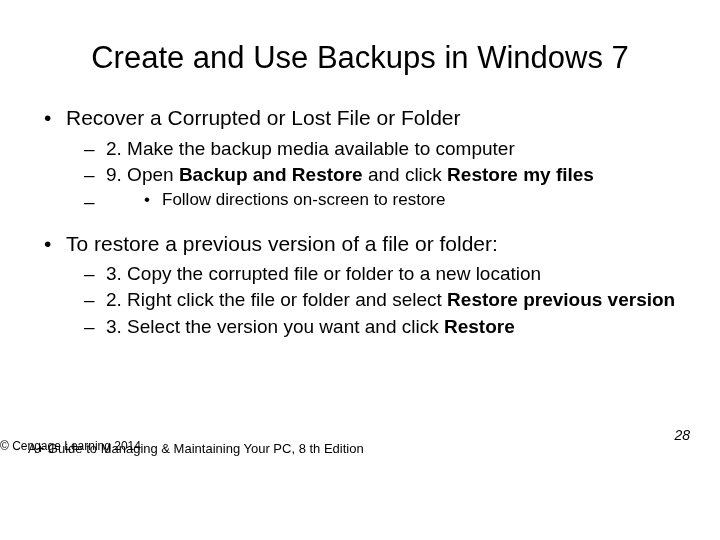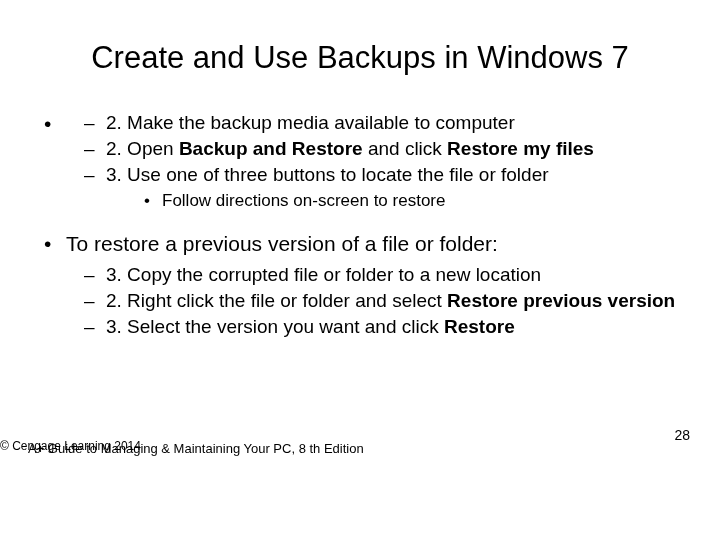--- a/index.html
+++ b/index.html
@@ -74,36 +74,38 @@
     left: 0;
     width: 720px;
     bottom: 22px;
     font-size: 12px;
   }
   .footer-right {
     position: absolute;
     right: 30px;
     bottom: 32px;
     font-size: 14px;
+    font-style: italic;
   }
 </style>
 </head>
 <body>
 
 <div class="slide">
 
   <div class="title">Create and Use Backups in Windows 7</div>
 
   <div class="body">
     <ul class="lvl1">
       <li>
+        <span>Recover a Corrupted or Lost File or Folder</span>
         <ul class="lvl2">
           <li><span>2. Make the backup media available to computer</span></li>
-          <li class="hang"><span>2. Open </span><span class="b">Backup and Restore</span><span> and click </span><span class="b">Restore my files</span></li>
-          <li><span>3. Use one of three buttons to locate the file or folder</span>
+          <li class="hang"><span>9. Open </span><span class="b">Backup and Restore</span><span> and click </span><span class="b">Restore my files</span></li>
+          <li>
             <ul class="lvl3">
               <li><span>Follow directions on-screen to restore</span></li>
             </ul>
           </li>
         </ul>
       </li>
       <li>
         <span>To restore a previous version of a file or folder:</span>
         <ul class="lvl2">
           <li><span>3. Copy the corrupted file or folder to a new location</span></li>

